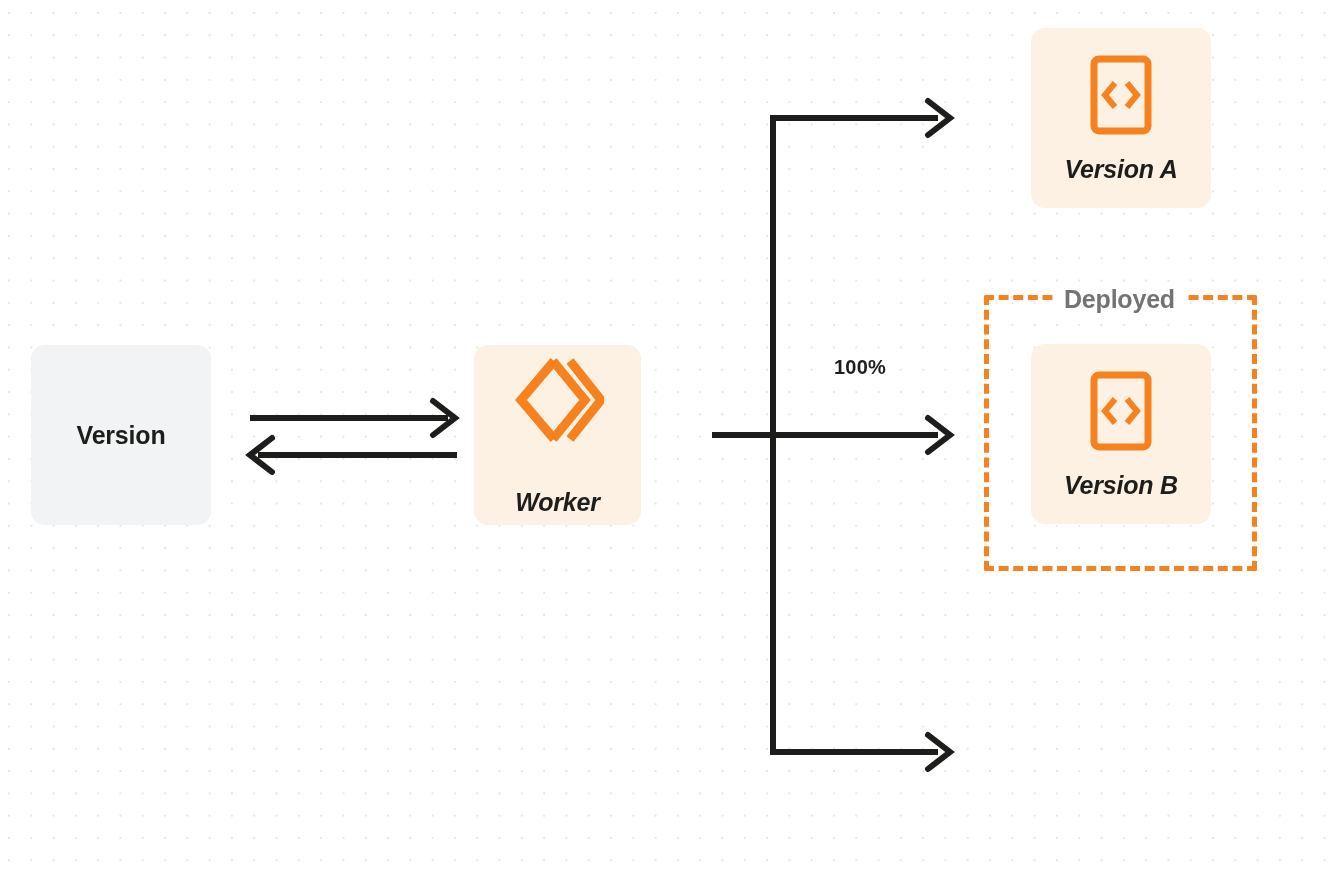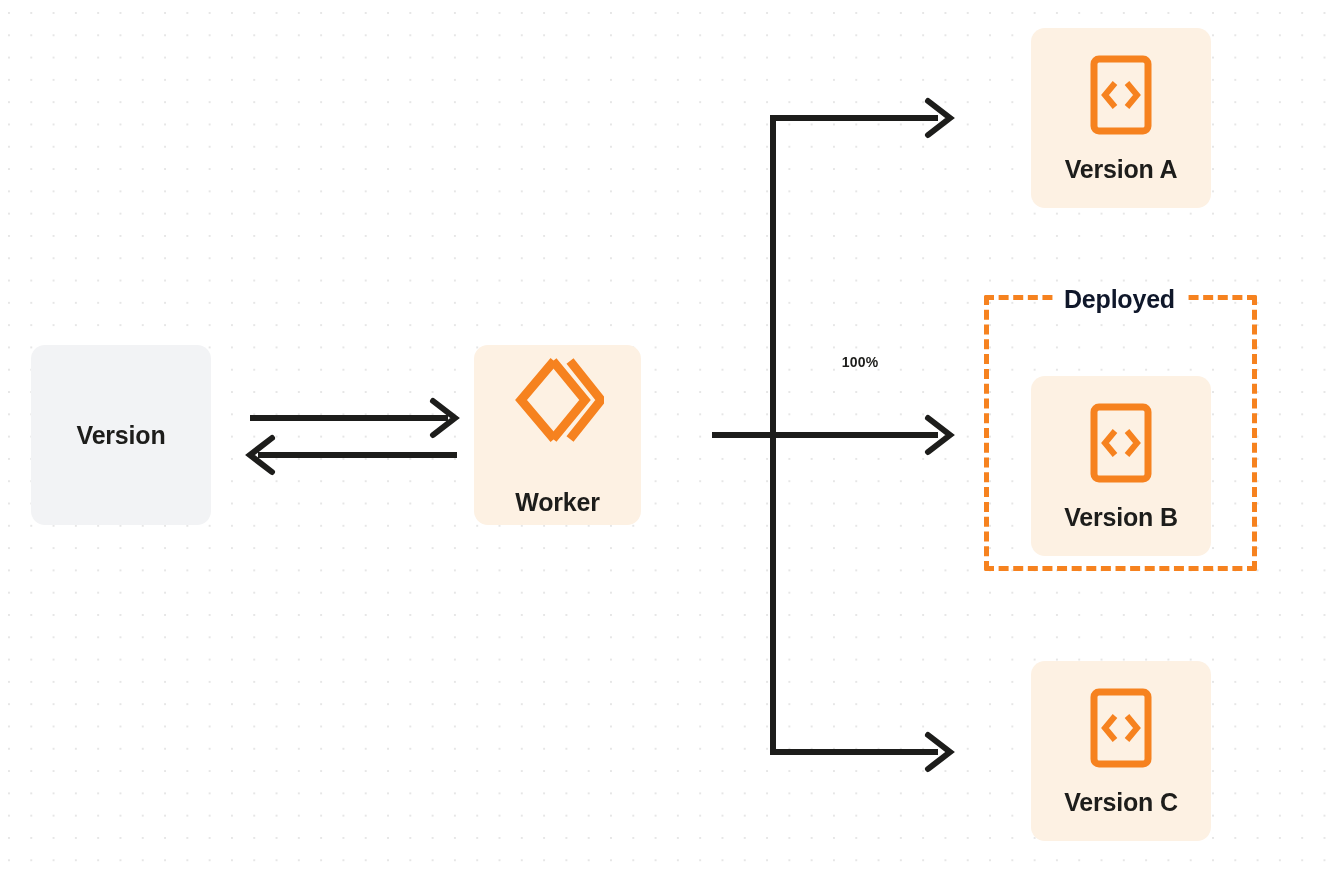--- a/index.html
+++ b/index.html
@@ -29,20 +29,21 @@
     align-items: center;
     justify-content: center;
     box-sizing: border-box;
   }
   .node-client {
     background: #f2f3f5;
   }
   .node-worker,
   .node-version {
     background: #fdf1e3;
+    font-style: italic;
   }
   .node-label {
     font-size: 25px;
     font-weight: bold;
     color: #1d1d1b;
     letter-spacing: -0.2px;
     line-height: 1;
   }
   .node-worker .node-label,
   .node-version .node-label {
@@ -62,35 +63,35 @@
   
   .deployed-group {
     position: absolute;
     box-sizing: border-box;
     border: 5px dashed #f6821f;
     border-radius: 2px;
   }
   .deployed-label {
     position: absolute;
     background: #ffffff;
-    color: #0f172a;
+    color: #737373;
     font-size: 25px;
     font-weight: bold;
     line-height: 1;
     padding: 0 10px;
     white-space: nowrap;
     letter-spacing: -0.2px;
   }
 
   
   .traffic-label {
     position: absolute;
     text-align: center;
     color: #1d1d1b;
-    font-size: 14px;
+    font-size: 20px;
     font-weight: bold;
     line-height: 1.75;
     white-space: nowrap;
     letter-spacing: 0.2px;
   }
   .traffic-label .pct { display: block; }
   .traffic-label .word { display: block; }
 </style>
 </head>
 <body>
@@ -161,35 +162,25 @@
         <polyline points="37,28 47,40 37,52" fill="none" stroke="#f6821f" stroke-width="6" stroke-linecap="butt" stroke-linejoin="miter"></polyline>
       </svg>
     </span>
     <span class="node-label">Version A</span>
   </div>
 
   <div class="deployed-group" style="left:984px; top:295px; width:273px; height:276px;"></div>
 
   <div class="deployed-label" style="left:1054px; top:287px;">Deployed</div>
 
-  <div class="node node-version" style="left:1031px; top:344px; width:180px; height:180px;margin-top:32px;">
+  <div class="node node-version" style="left:1031px; top:344px; width:180px; height:180px;">
     <span style="display:block;width:62px;height:80px;">
       <svg viewBox="0 0 62 80" width="62" height="80" xmlns="http://www.w3.org/2000/svg">
         <rect x="4" y="4" width="54" height="72" rx="5" ry="5" fill="none" stroke="#f6821f" stroke-width="7"></rect>
         <polyline points="25,28 15,40 25,52" fill="none" stroke="#f6821f" stroke-width="6" stroke-linecap="butt" stroke-linejoin="miter"></polyline>
         <polyline points="37,28 47,40 37,52" fill="none" stroke="#f6821f" stroke-width="6" stroke-linecap="butt" stroke-linejoin="miter"></polyline>
       </svg>
     </span>
     <span class="node-label">Version B</span>
   </div>
 
-  <div class="node node-version" style="left:1031px; top:661px; width:180px; height:180px;">
-    <span style="display:block;width:62px;height:80px;">
-      <svg viewBox="0 0 62 80" width="62" height="80" xmlns="http://www.w3.org/2000/svg">
-        <rect x="4" y="4" width="54" height="72" rx="5" ry="5" fill="none" stroke="#f6821f" stroke-width="7"></rect>
-        <polyline points="25,28 15,40 25,52" fill="none" stroke="#f6821f" stroke-width="6" stroke-linecap="butt" stroke-linejoin="miter"></polyline>
-        <polyline points="37,28 47,40 37,52" fill="none" stroke="#f6821f" stroke-width="6" stroke-linecap="butt" stroke-linejoin="miter"></polyline>
-      </svg>
-    </span>
-    <span class="node-label">Version C</span>
-  </div>
 
 </div>
 
 </body></html>

